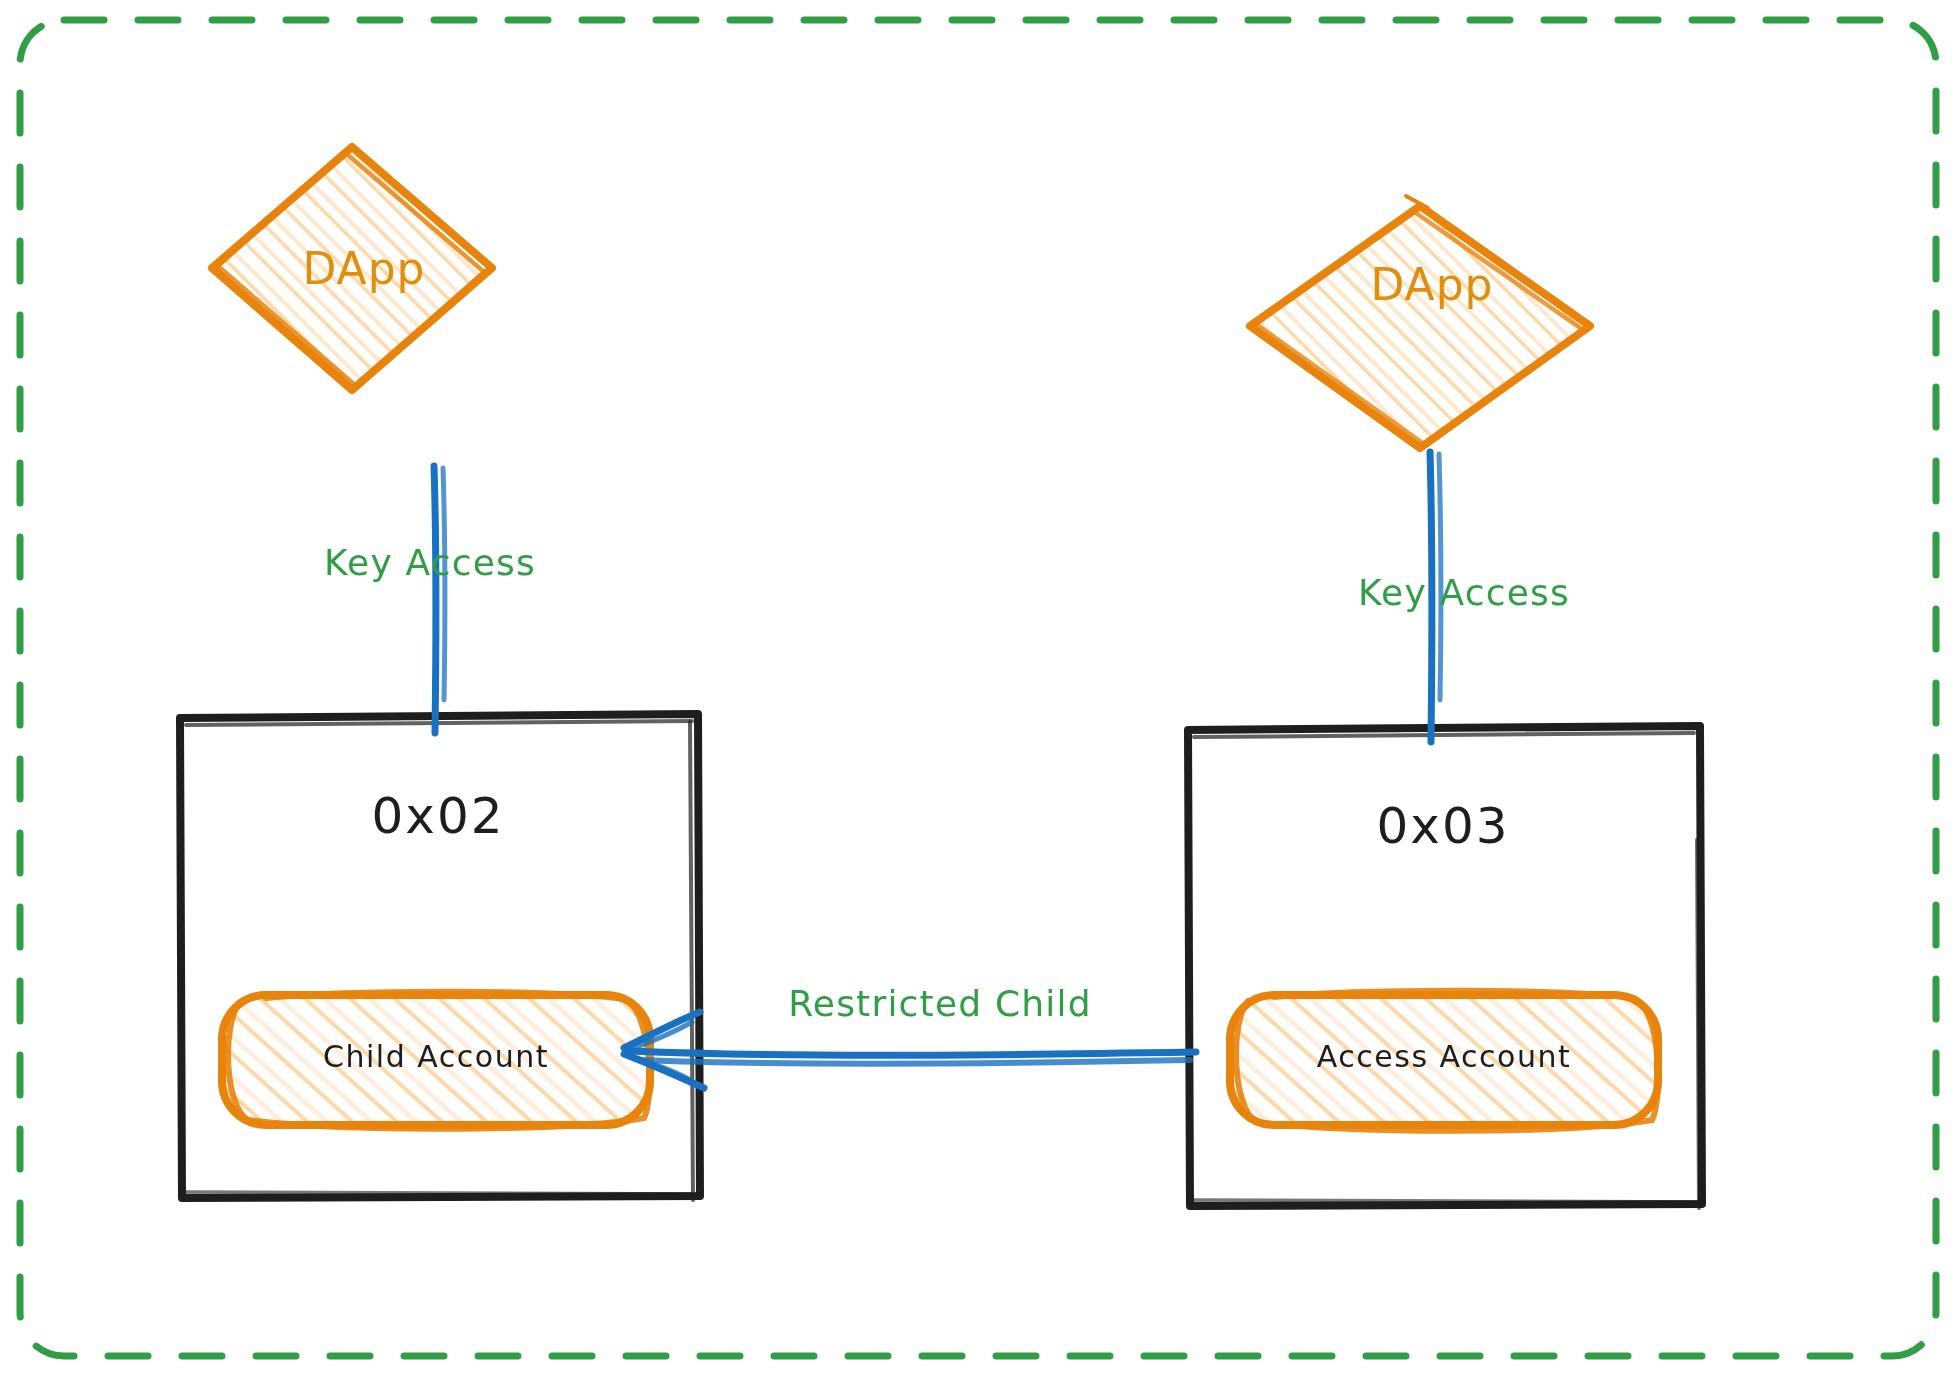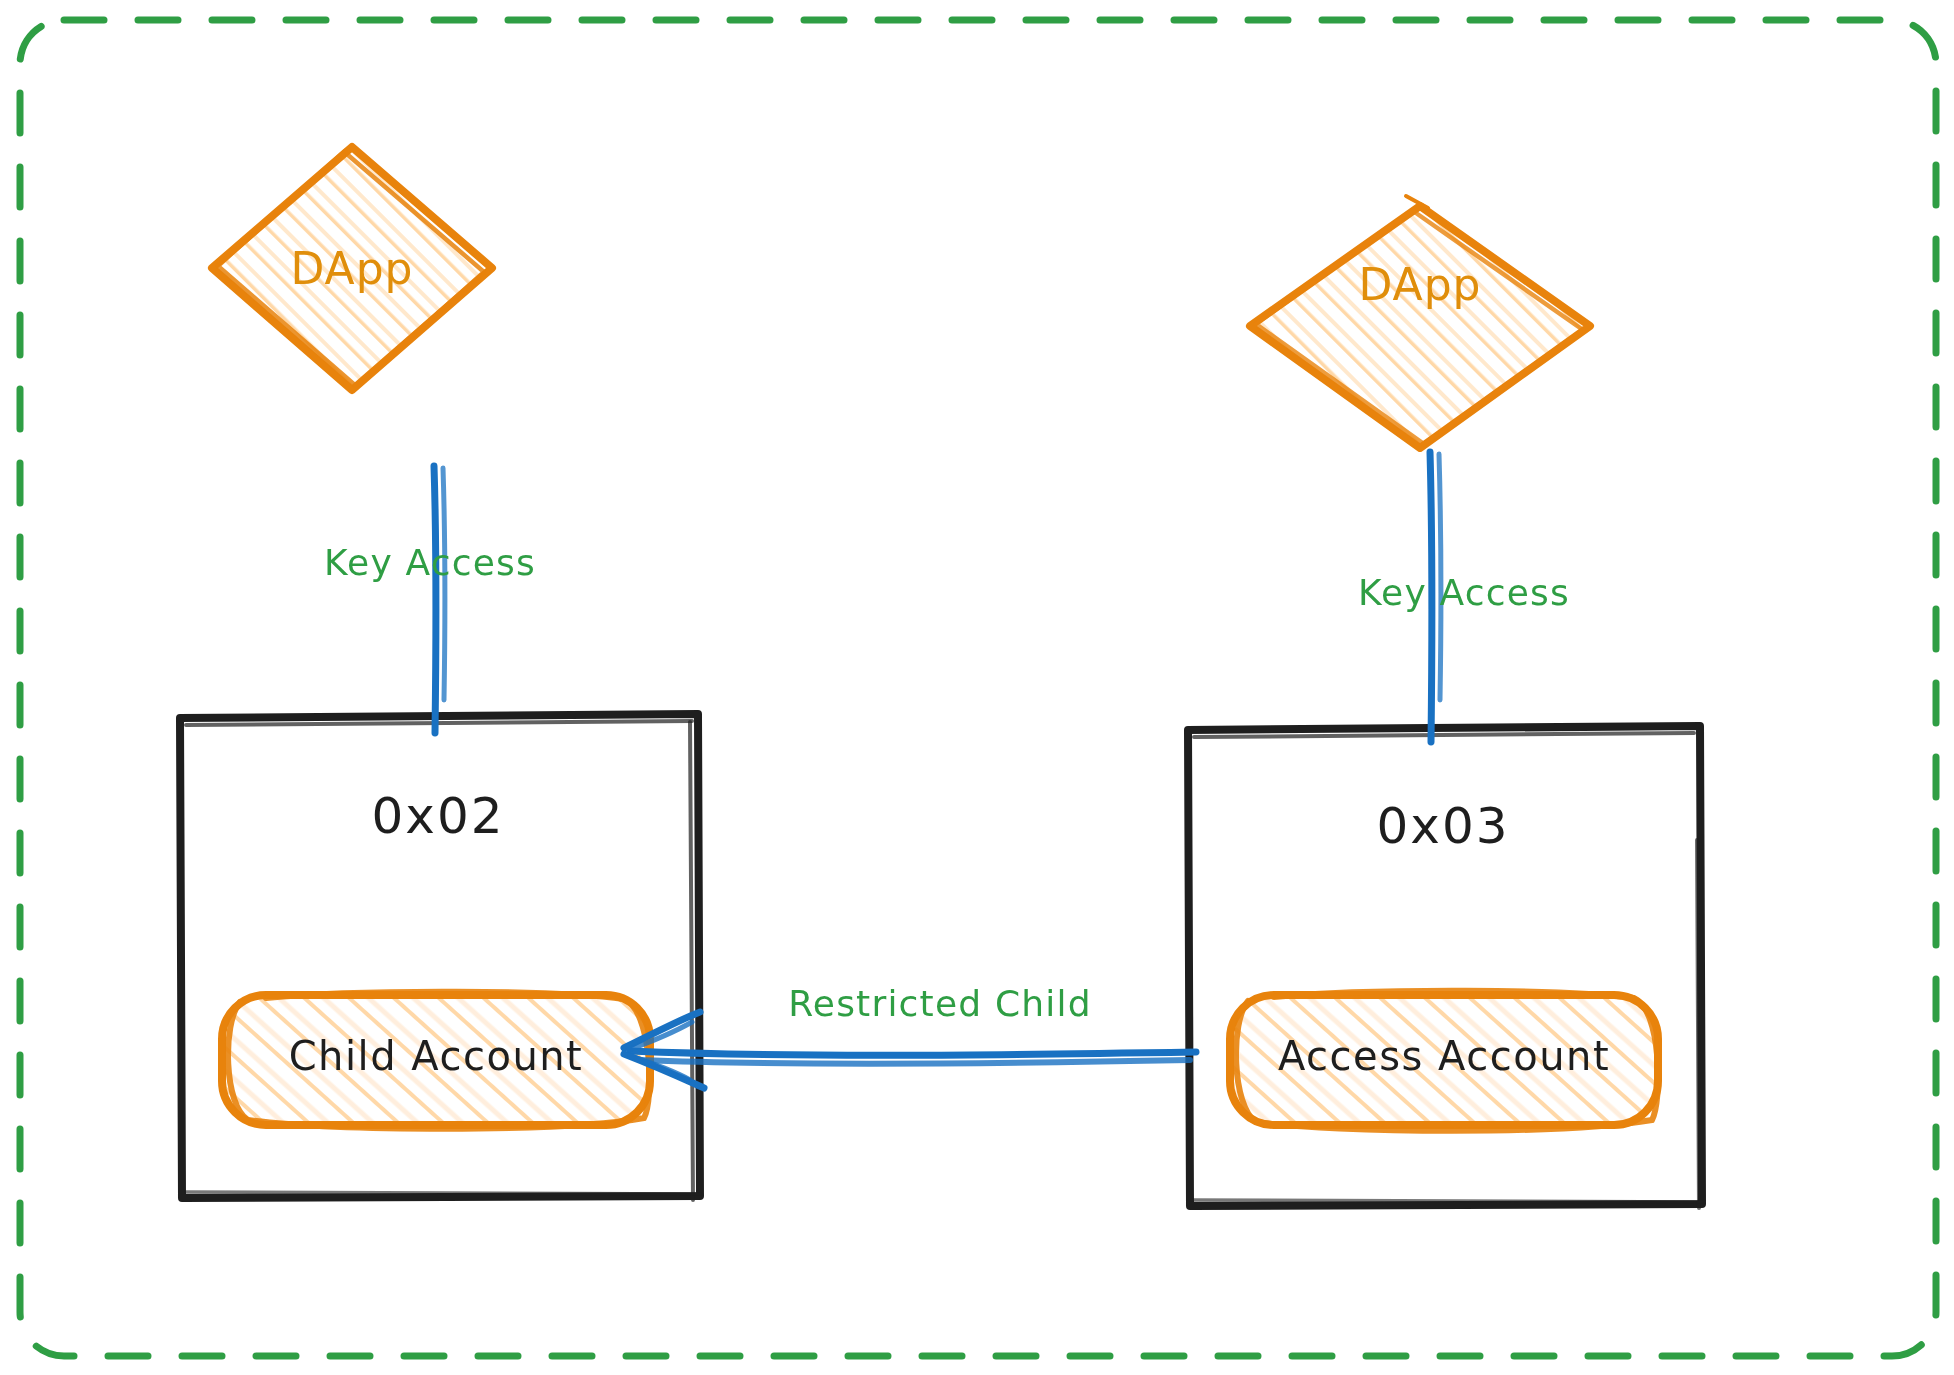--- a/index.html
+++ b/index.html
@@ -1,23 +1,23 @@
 <!DOCTYPE html>
 <html><head>
 <meta charset="utf-8">
 <style>
   html,body{margin:0;padding:0;background:#ffffff;}
   body{width:1954px;height:1375px;position:relative;overflow:hidden;
        font-family:"DejaVu Sans",sans-serif;}
   #stage{position:absolute;left:0;top:0;width:1954px;height:1375px;}
   svg.layer{position:absolute;left:0;top:0;width:1954px;height:1375px;overflow:visible;}
   .lbl{position:absolute;white-space:nowrap;font-family:"DejaVu Sans",sans-serif;}
-  .node-label{font-size:44px;color:#e08e0b;letter-spacing:1px;}
+  .node-label{font-size:44px;color:#e08e0b;letter-spacing:1px;margin-left:12px;}
   .box-title{font-size:50px;color:#1e1e1e;letter-spacing:2px;}
-  .acct-label{font-size:40px;color:#1e1e1e;letter-spacing:1.5px;}
+  .acct-label{font-size:30px;color:#1e1e1e;letter-spacing:1.5px;}
   .edge-label{font-size:36px;color:#2f9e44;letter-spacing:1.2px;}
   .ctr{transform:translate(-50%,-50%);}
 </style>
 </head>
 <body>
 
 <div id="stage">
 
   <svg class="layer" viewBox="0 0 1954 1375">
     <defs>

